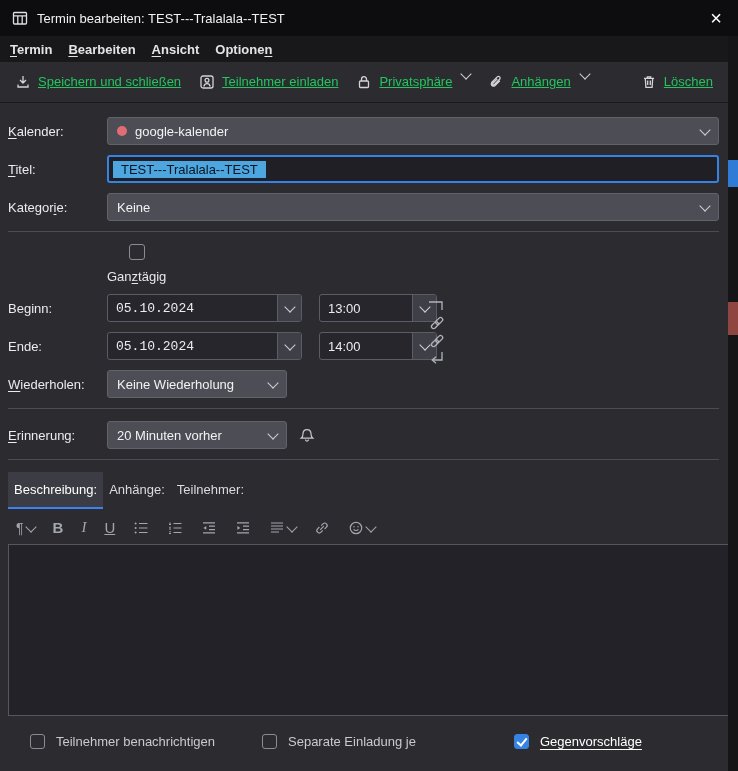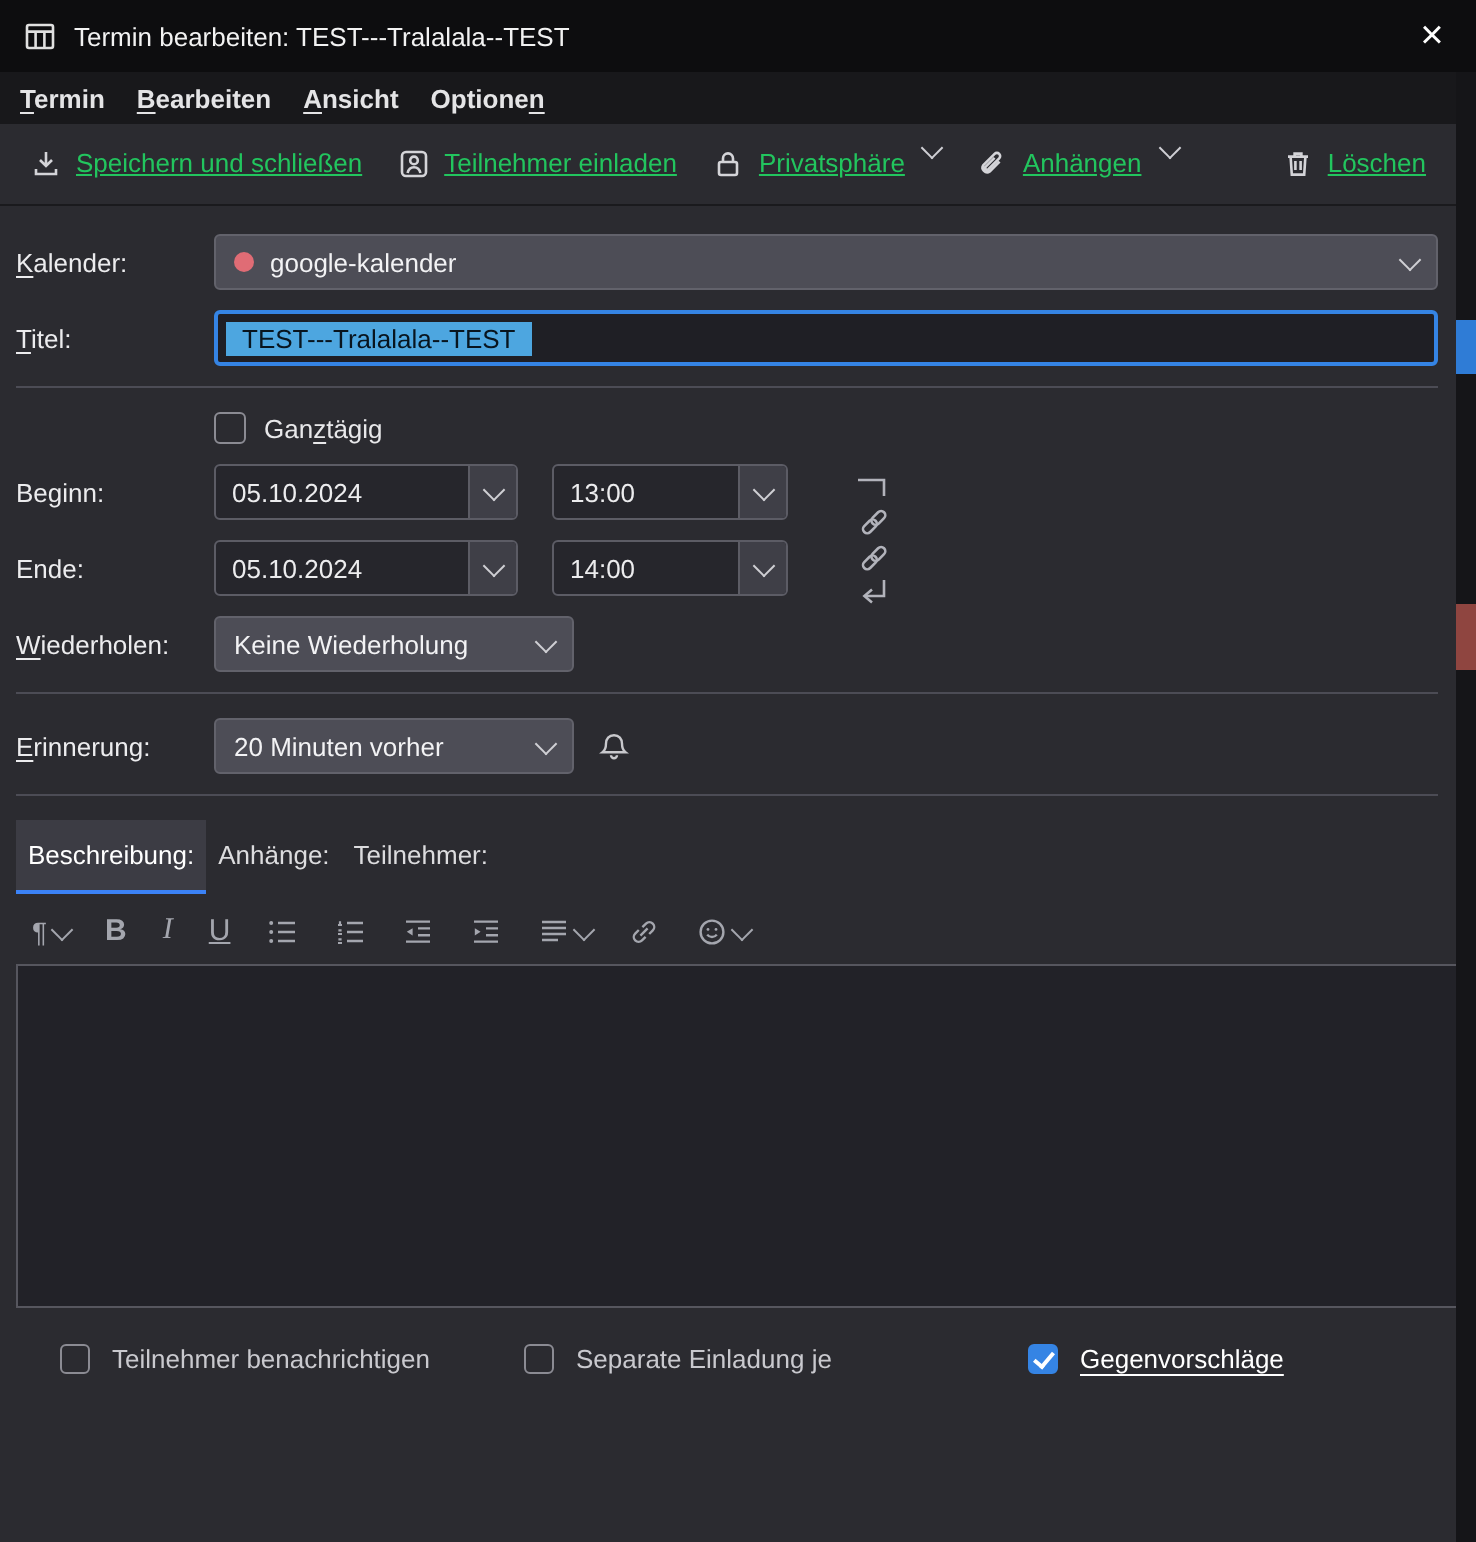--- a/index.html
+++ b/index.html
@@ -40,28 +40,28 @@
 
   .text-input { height:28px; background:#2a2a30; border:1px solid #5c5c65; border-radius:3px; box-sizing:border-box; padding:0 8px; display:flex; align-items:center; color:#ececee; }
   input.text-input { font:inherit; outline:none; width:100%; }
   .title-input { border:2px solid #3584e4; background:#1f1f25; padding:0 4px; }
   .selection { background:#4da6e0; color:#08151f; padding:1px 8px; white-space:pre; }
 
   .combo { display:flex; align-items:stretch; height:28px; border:1px solid #5c5c65; border-radius:3px; background:#26262c; box-sizing:border-box; overflow:hidden; }
   .combo-text { padding:0 8px; display:flex; align-items:center; flex:1; color:#ececee; }
   .combo-btn { width:23px; border-left:1px solid #5c5c65; background:#3f3f47; display:flex; align-items:center; justify-content:center; }
   .combo-btn .chev { margin:0 0 2px 0; }
-  .w-date { width:152px; }
+  .w-date { width:195px;font-family:Liberation Mono, monospace; }
   .w-time { width:118px; margin-left:17px; }
   .w-mid  { width:180px; }
 
   .checkbox { width:16px; height:16px; border:1px solid #8b8b93; border-radius:3px; background:transparent; box-sizing:border-box; flex:none; }
   .checkbox.checked { background:#3584e4; border-color:#3584e4; position:relative; }
   .checkbox.checked::after { content:""; position:absolute; left:4px; top:1px; width:4px; height:8px; border-right:2px solid #fff; border-bottom:2px solid #fff; transform:rotate(40deg); }
-  .cb-gap { margin-left:99px; display:flex; align-items:center; gap:9px; }
+  .cb-gap { margin-left:99px; display:flex; align-items:center; gap:9px;flex-direction:column; }
 
   .separator { border:0; border-top:1px solid #4c4c55; margin:4px 0 12px 0; }
 
   .linker { position:absolute; left:418px; top:2px; color:#b2b3bb; }
 
   
   .tabs { display:flex; margin:12px 8px 0 8px; }
   .tab { padding:10px 6px; color:#dcdcde; }
   .tab.active { background:#3c3c44; border-bottom:2px solid #3b82f6; color:#ffffff; }
 
@@ -161,20 +161,27 @@
   </div>
 
   <div class="frow">
     <span class="flabel"><u>T</u>itel:</span>
     <span class="text-input title-input grow">
       <span class="selection">TEST---Tralalala--TEST</span>
     </span>
   </div>
 
 
+  <div class="frow">
+    <span class="flabel">Kategor<u>i</u>e:</span>
+    <span class="dropdown grow">
+      <span>Keine</span>
+      <span class="chev"></span>
+    </span>
+  </div>
 
   <hr class="separator">
 
   <div class="frow">
     <span class="cb-gap">
       <span class="checkbox"></span>
       <span class="cb-label">Gan<u>z</u>tägig</span>
     </span>
   </div>
 

